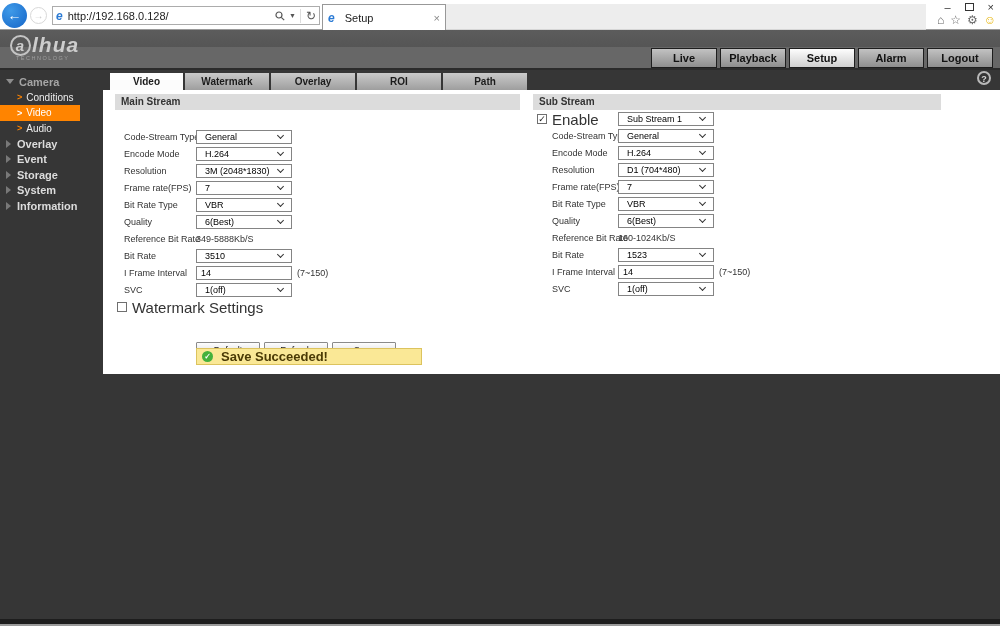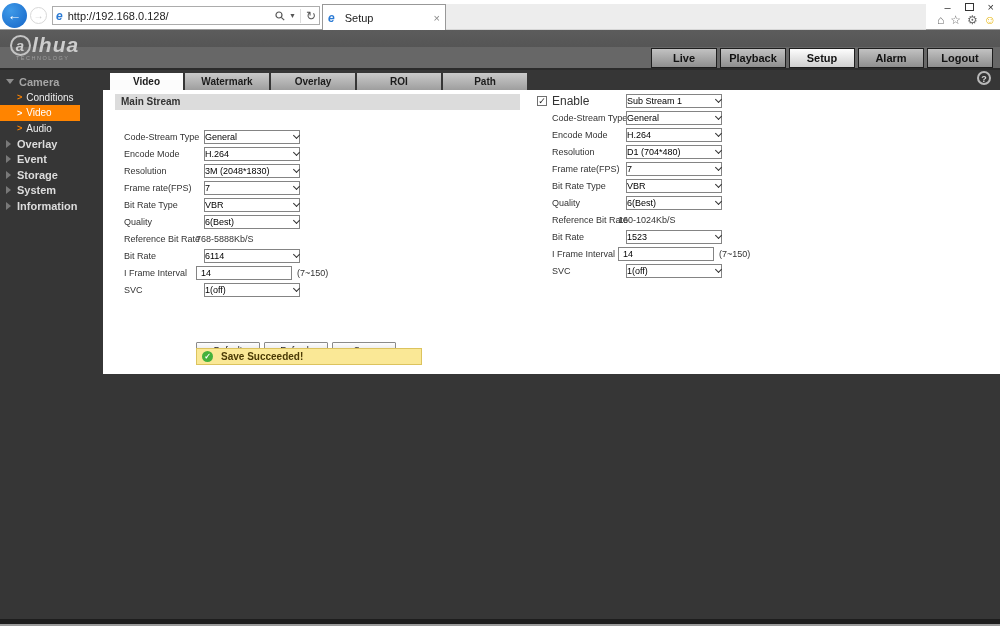--- a/index.html
+++ b/index.html
@@ -85,41 +85,41 @@
   .colL .col-header { margin-bottom:20px; }
   .colR .col-header { margin-bottom:2px; }
 
   .row { display:flex; align-items:center; height:14px; margin-bottom:3px; padding-left:9px; }
   .colR .row { padding-left:19px; }
   .row.cb-row { padding-left:2px; }
   .colR .row.cb-row { padding-left:4px; }
   .lbl { width:72px; font-size:9px; color:#333; white-space:nowrap; }
   .colR .lbl { width:66px; }
   .sel { width:96px; height:14px; border:1px solid #848484; background:#fff; display:flex;
-         align-items:center; justify-content:space-between; padding:0 0; cursor:pointer;margin-left:8px; }
+         align-items:center; justify-content:space-between; padding:0 8px; cursor:pointer; }
   .sel-val { font-size:9px; color:#000; white-space:nowrap; }
   .chev { width:5px; height:5px; border-right:1.5px solid #333; border-bottom:1.5px solid #333;
           transform:rotate(45deg); margin-top:-3px; flex:none; }
   .tinput { width:96px; height:14px; border:1px solid #848484; font-size:9px; color:#000;
             padding:0 4px; font-family:"Liberation Sans",sans-serif; }
   .hint { font-size:9px; color:#333; margin-left:5px;text-align:right; }
   .sval { font-size:9px; color:#333; }
   .cb { width:10px; height:10px; border:1px solid #6f6f6f; background:#fff; margin-right:5px;
         font-size:9px; line-height:9px; text-align:center; color:#222; cursor:pointer; flex:none; }
-  .cb-label { font-size:12px; color:#333; }
+  .cb-label { font-size:15px; color:#333; }
   .colR .cb-label { width:66px; }
 
   .actions { position:absolute; left:93px; top:252px; display:flex; gap:4px; }
   .act-btn { width:64px; height:16px; background:linear-gradient(#fefefe,#d2d2d2); border:1px solid #8a8a8a;
              border-radius:1px; font-size:9px; color:#222; text-align:center; line-height:14px; cursor:pointer; }
   .msgbar { position:absolute; left:93px; top:258px; width:226px; height:17px; background:#fae896;
             border:1px solid #dcc35e; display:flex; align-items:center; padding-left:5px; }
   .msg-check { width:11px; height:11px; border-radius:50%; background:#44b13c; color:#fff; font-size:8px;
                line-height:11px; text-align:center; font-weight:bold; flex:none; }
-  .msg-text { font-size:10px; font-weight:bold; color:#4a3a05; margin-left:8px; }
+  .msg-text { font-size:13px; font-weight:bold; color:#4a3a05; margin-left:8px; }
 </style>
 </head>
 <body>
 
 <div class="chrome">
   <div class="back-btn"><span>←</span></div>
   <div class="fwd-btn"><span>→</span></div>
   <div class="url-bar">
     <span class="ie-fav">e</span>
     <span class="url-text">http://192.168.0.128/</span>
@@ -264,44 +264,49 @@
           </div>
           <div class="row">
             <span class="lbl">Quality</span>
             <span class="sel">
               <span class="sel-val">6(Best)</span>
               <span class="chev"></span>
             </span>
           </div>
           <div class="row">
             <span class="lbl">Reference Bit Rate</span>
-            <span class="sval">768-5888Kb/S</span>
+            <span class="sval">349-5888Kb/S</span>
           </div>
           <div class="row">
             <span class="lbl">Bit Rate</span>
             <span class="sel">
-              <span class="sel-val">6114</span>
+              <span class="sel-val">3510</span>
               <span class="chev"></span>
             </span>
           </div>
           <div class="row">
             <span class="lbl">I Frame Interval</span>
             <input class="tinput" value="14" style="">
             <span class="hint">(7~150)</span>
           </div>
           <div class="row">
             <span class="lbl">SVC</span>
             <span class="sel">
               <span class="sel-val">1(off)</span>
               <span class="chev"></span>
             </span>
           </div>
+          <div class="row cb-row">
+            <span class="cb"></span>
+            <span class="cb-label">Watermark Settings</span>
+          </div>
         </div>
 
         <div class="colR">
+          <div class="col-header">Sub Stream</div>
 
           <div class="row cb-row">
             <span class="cb"><span>✓</span></span>
             <span class="cb-label">Enable</span>
             <span class="sel">
               <span class="sel-val">Sub Stream 1</span>
               <span class="chev"></span>
             </span>
           </div>
           <div class="row">

